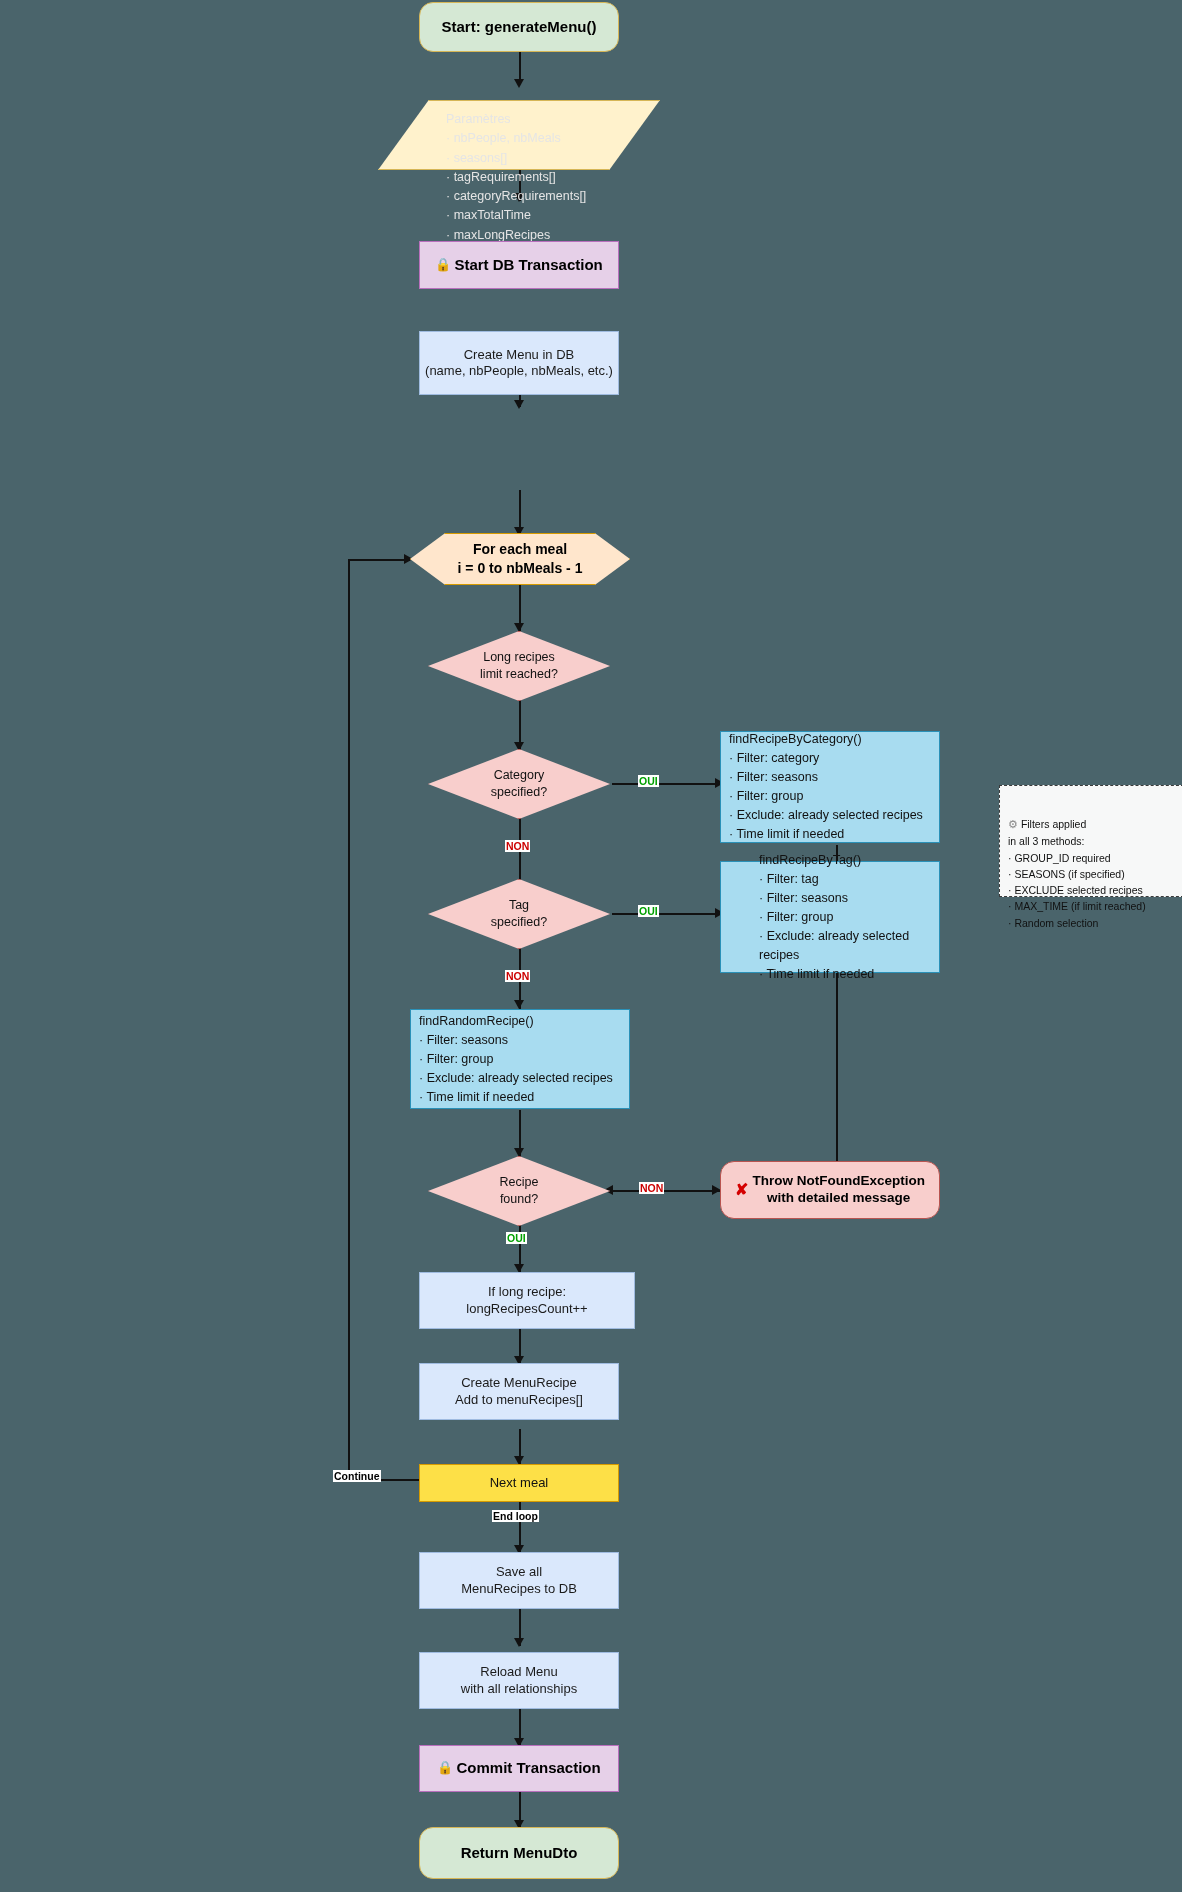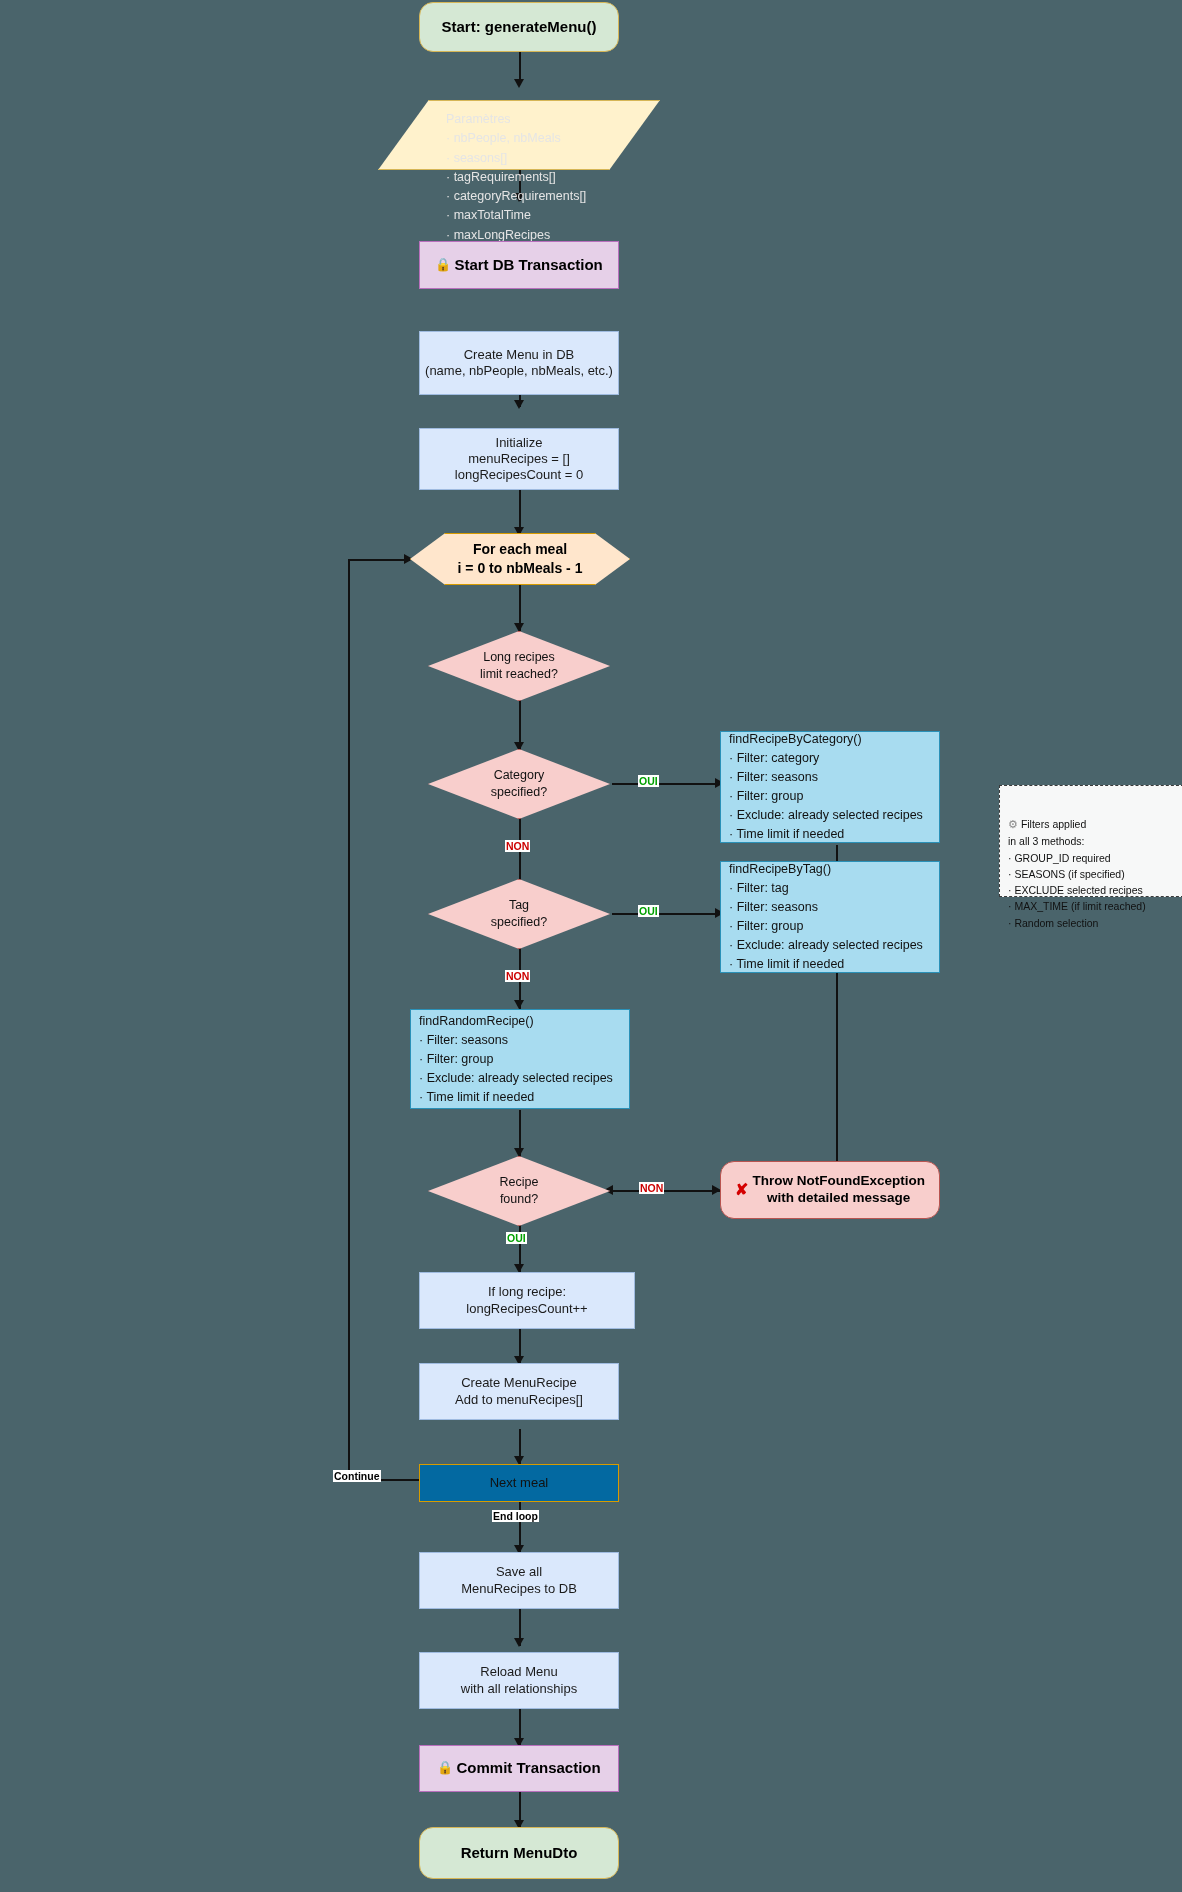--- a/index.html
+++ b/index.html
@@ -65,21 +65,21 @@
     position:absolute; inset:0; background:#ffe6cc; border:1.6px solid #d79b00;
     -webkit-clip-path:polygon(16% 0,84% 0,100% 50%,84% 100%,16% 100%,0 50%);
     clip-path:polygon(16% 0,84% 0,100% 50%,84% 100%,16% 100%,0 50%);
   }
   .loop .lbl {
     position:absolute; inset:0; display:flex; align-items:center; justify-content:center;
     text-align:center; font-size:14px; font-weight:bold; color:#000; line-height:1.35;
     white-space:pre-line;
   }
   .loopbox {
-    background:#0369a1; border:1.6px solid #d79b00; font-size:13px; color:#111;
+    background:#fde047; border:1.6px solid #d79b00; font-size:13px; color:#111;
   }
 
   
   .note {
     position:absolute; background:#f7f8f8; border:1.4px dashed #3a3a3a;
     font-size:10.5px; color:#111; line-height:1.55; text-align:left;
     padding:14px 8px 8px 8px; white-space:pre-line;
   }
 
   
@@ -219,25 +219,20 @@
   <div class="node transaction" style="left:419px; top:241px; width:200px; height:48px;">
     <span class="ico">🔒</span>
     <span>Start DB Transaction</span>
   </div>
 
   <div class="node process" style="left:419px; top:331px; width:200px; height:64px;">
     <span style="white-space:pre-line">Create Menu in DB
 (name, nbPeople, nbMeals, etc.)</span>
   </div>
 
-  <div class="node process" style="left:419px; top:428px; width:200px; height:62px;">
-    <span style="white-space:pre-line">Initialize
-menuRecipes = []
-longRecipesCount = 0</span>
-  </div>
 
   <div class="loop" style="left:410px; top:533px; width:220px; height:52px;">
     <div class="shape"></div>
     <div class="lbl">For each meal
 i = 0 to nbMeals - 1</div>
   </div>
 
   <div class="decision" style="left:428px; top:631px; width:182px; height:70px;">
     <div class="shape"></div>
     <div class="lbl">Long recipes
@@ -258,21 +253,21 @@
 
   <div class="node dbquery" style="left:720px; top:731px; width:220px; height:112px;">
     <span class="txt">findRecipeByCategory()
 · Filter: category
 · Filter: seasons
 · Filter: group
 · Exclude: already selected recipes
 · Time limit if needed</span>
   </div>
 
-  <div class="node dbquery" style="left:720px; top:861px; width:220px; height:112px;">
+  <div class="node dbquery" style="left:720px; top:861px; width:220px; height:112px;padding-left:30px;">
     <span class="txt">findRecipeByTag()
 · Filter: tag
 · Filter: seasons
 · Filter: group
 · Exclude: already selected recipes
 · Time limit if needed</span>
   </div>
 
   <div class="node dbquery" style="left:410px; top:1009px; width:220px; height:100px;">
     <span class="txt">findRandomRecipe()

